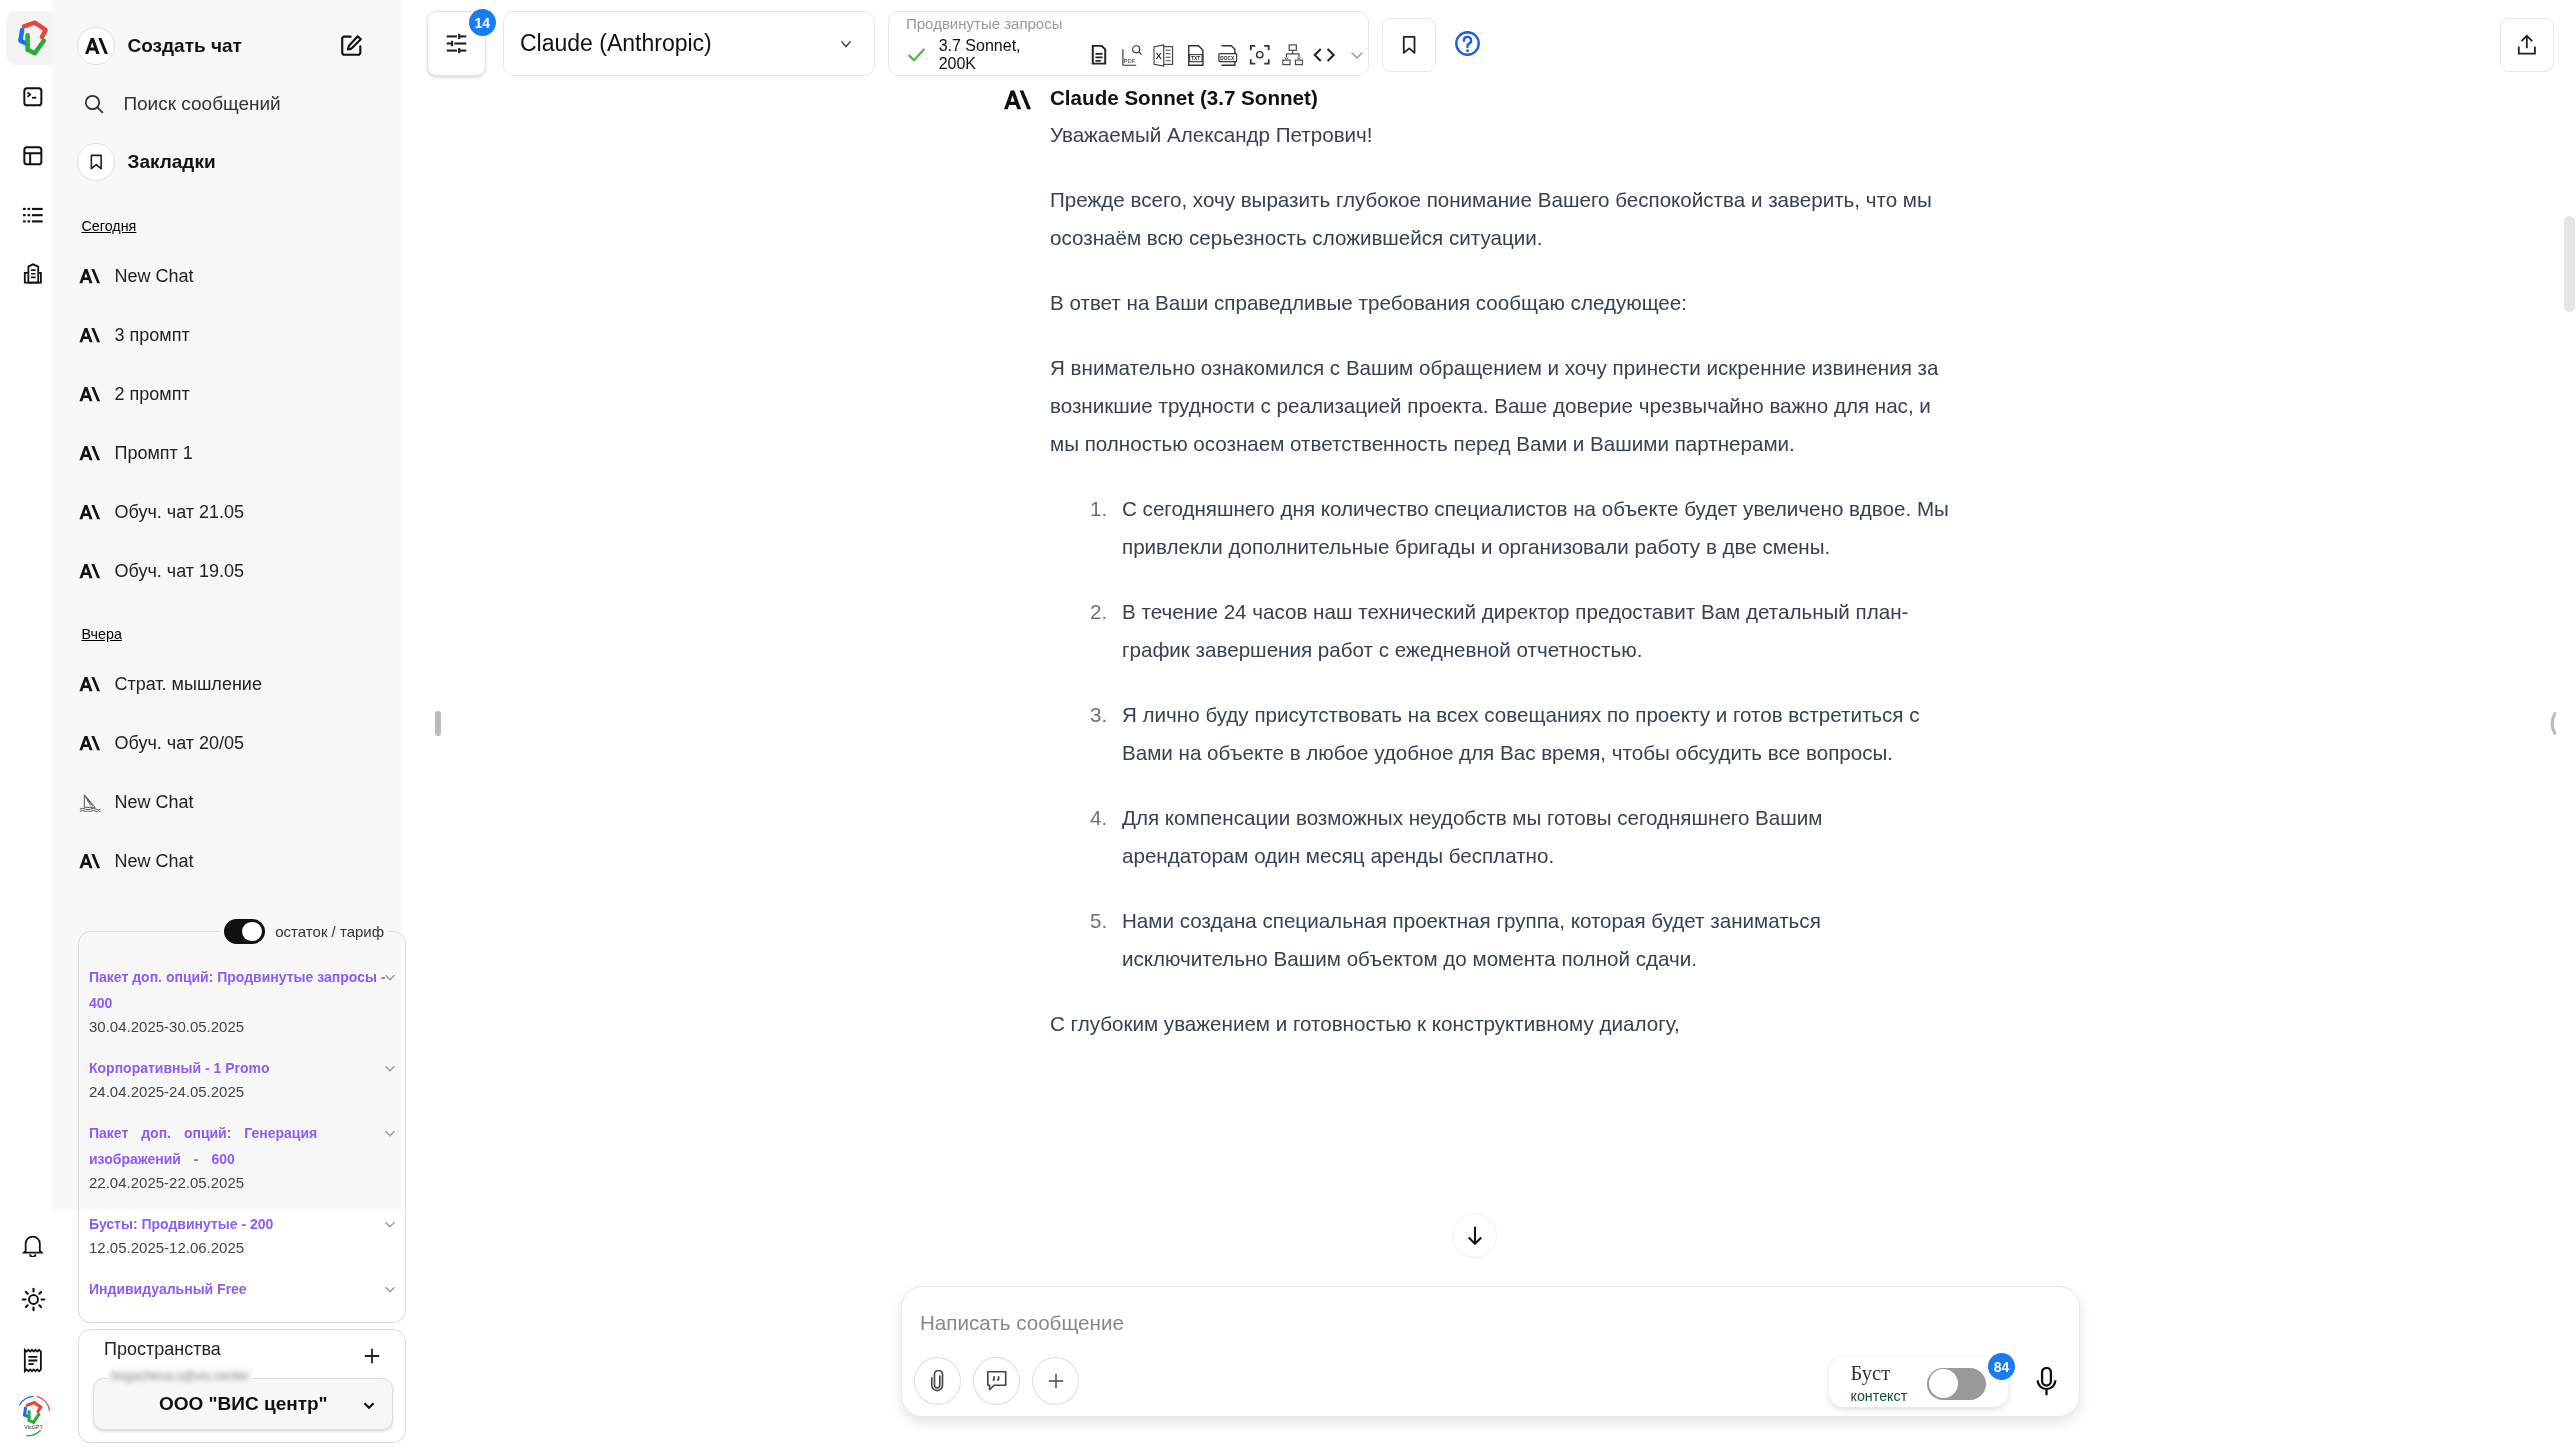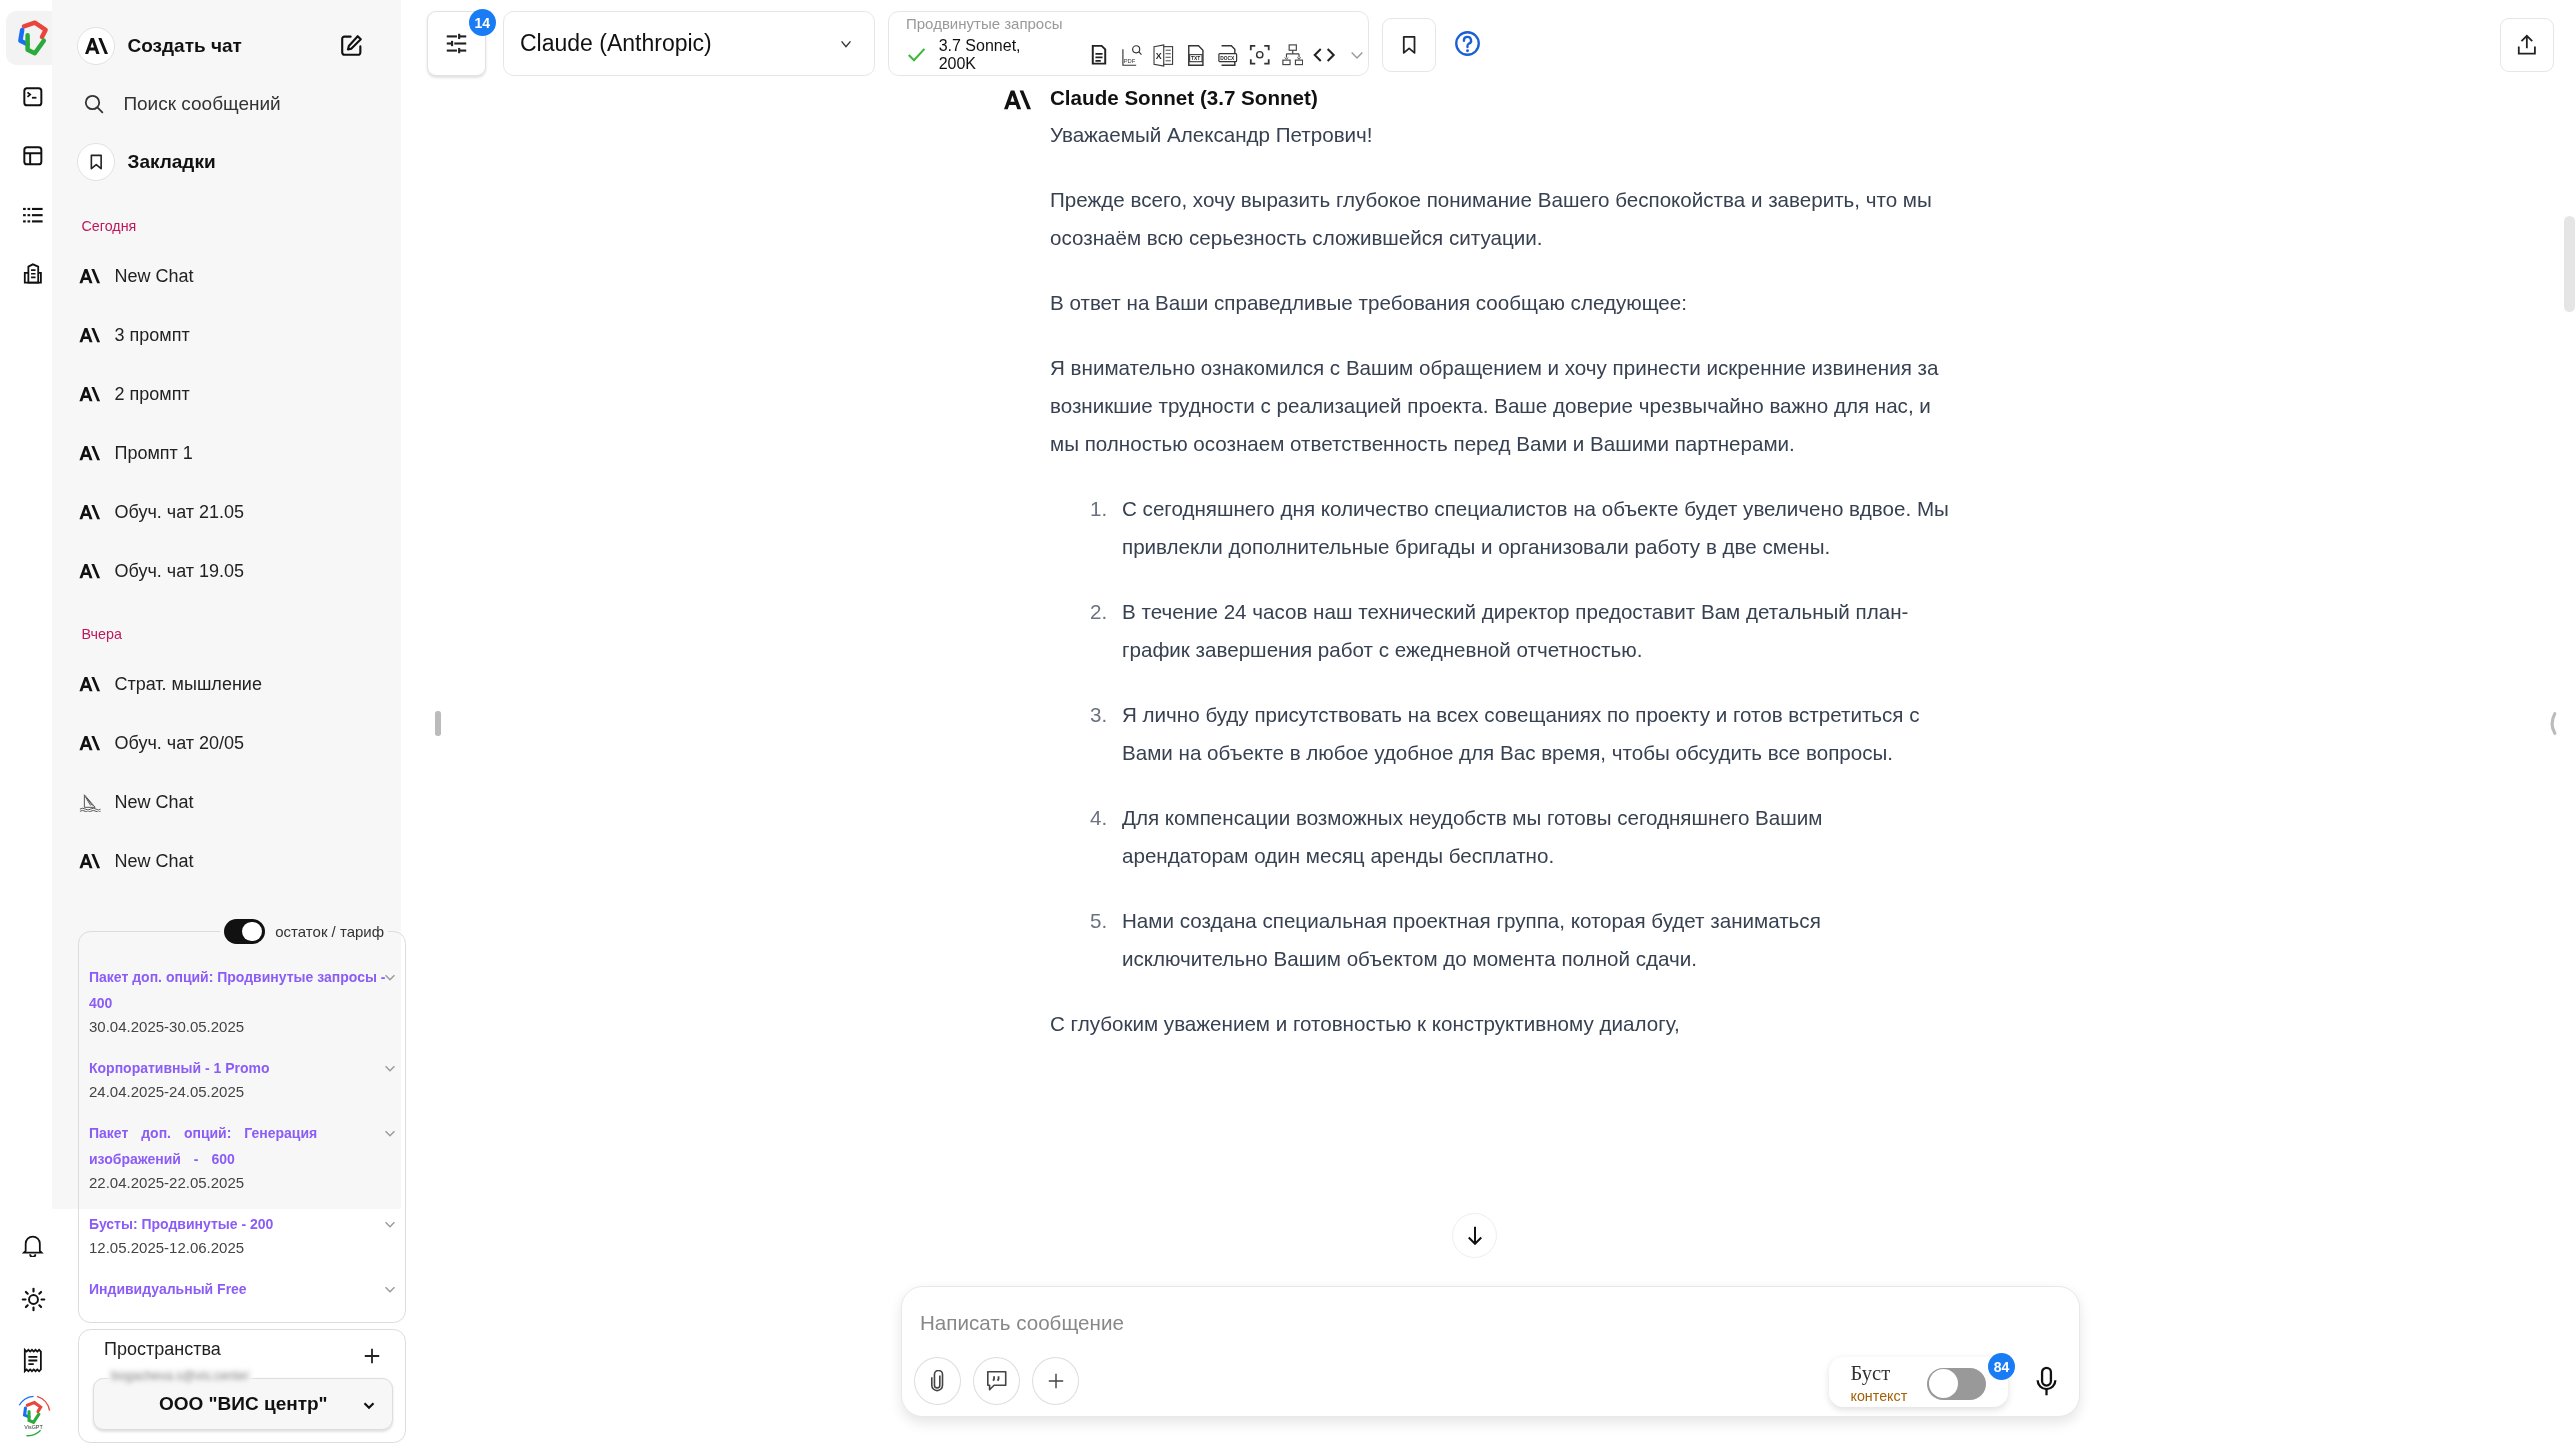--- a/index.html
+++ b/index.html
@@ -13,21 +13,21 @@
   .rail svg { display: block; }
 
   
   .sidebar { position: absolute; left: 52px; top: 0; width: 349px; height: 1209px; background: #f7f7f7; }
   .sb-row { position: absolute; left: 25px; display: flex; align-items: center; }
   .circle-ic { width: 38px; height: 38px; border-radius: 50%; border: 1.3px solid #e2e2e2; background: #fff; display: flex; align-items: center; justify-content: center; }
   .sb-create-label { font-size: 19px; font-weight: 700; margin-left: 12.5px; color: #111; }
   .sb-edit { position: absolute; left: 284px; top: 30px; width: 30px; height: 30px; cursor: pointer; display:flex; align-items:center; justify-content:center; }
   .sb-search-label { font-size: 19px; color: #333; margin-left: 19.7px; }
   .sb-bookmarks-label { font-size: 19px; font-weight: 700; margin-left: 12.5px; color: #111; }
-  .sb-section { position: absolute; left: 29.5px; font-size: 14.3px; color: #be185d; }
+  .sb-section { position: absolute; left: 29.5px; font-size: 14.3px; color: #000000; text-decoration: underline; }
   .chat-item { position: absolute; left: 27px; width: 295px; height: 45px; display: flex; align-items: center; cursor: pointer; }
   .chat-item .ic { width: 23px; height: 18px; display:flex; align-items:center; }
   .chat-item .lbl { font-size: 18px; color: #222; margin-left: 12.5px; }
 
   
   .tariff-box { position: absolute; left: 78px; top: 931px; width: 328px; height: 392px; border: 1.3px solid #dcdcdc; border-radius: 12.5px; }
   .toggle-wrap { position: absolute; left: 220px; top: 919px; display: flex; align-items: center; background: #f7f7f7; padding: 0 3.6px; }
   .toggle-on { width: 41px; height: 25px; border-radius: 12.5px; background: #111; position: relative; }
   .toggle-on::after { content: ""; position: absolute; right: 2.7px; top: 2.7px; width: 19.7px; height: 19.7px; border-radius: 50%; background: #fff; }
   .toggle-label { font-size: 15px; color: #333; margin-left: 10.7px; }
@@ -73,21 +73,21 @@
 
   .scroll-down { position: absolute; left: 1452px; top: 1213px; width: 45px; height: 45px; border-radius: 50%; border: 0.9px solid #eee; background: #fff; display:flex; align-items:center; justify-content:center; cursor: pointer; }
 
   
   .composer { position: absolute; left: 901px; top: 1286px; width: 1179px; height: 131px; border: 0.9px solid #e8e8e8; border-radius: 21.5px; background: #fff; box-shadow: 0 5.4px 12.5px rgba(0,0,0,0.10); }
   .composer .input { position: absolute; left: 18px; top: 19.7px; width: 1073px; height: 32px; border: none; outline: none; font-size: 20.6px; color: #111; background: transparent; font-family: "Liberation Sans", sans-serif; }
   .composer .input::placeholder { color: #888; }
   .c-btn { position: absolute; top: 70px; width: 47px; height: 48px; border-radius: 50%; border: 0.9px solid #ddd; background: #fff; display:flex; align-items:center; justify-content:center; cursor: pointer; }
   .boost { position: absolute; left: 927px; top: 70px; width: 179px; height: 50px; border-radius: 14.3px; background: #fff; box-shadow: 0 2.7px 7.2px rgba(0,0,0,0.12); }
   .boost .t1 { position: absolute; left: 21.5px; top: 5.4px; font-family: "Liberation Serif", serif; font-size: 20.6px; color: #333; }
-  .boost .t2 { position: absolute; left: 21.5px; top: 31px; font-size: 14.3px; color: #a16207; }
+  .boost .t2 { position: absolute; left: 21.5px; top: 31px; font-size: 14.3px; color: #14532d; }
   .boost .tg { position: absolute; left: 98px; top: 10.7px; width: 59px; height: 32px; border-radius: 16px; background: #999; cursor: pointer; }
   .boost .tg::after { content: ""; position:absolute; left: 1.8px; top: 1.8px; width: 29px; height: 29px; border-radius: 50%; background:#fff; }
   .boost .badge { left: 159px; top: -3.6px; width: 27px; height: 27px; }
   .mic { position: absolute; left: 1131px; top: 77px; width: 27px; height: 36px; cursor: pointer; display:flex; align-items:center; justify-content:center; }
 
   .collapse-left { position: absolute; left: 435px; top: 711px; width: 6.3px; height: 25px; background: #bbb; border-radius: 2.7px; cursor: pointer; }
   .collapse-right { position: absolute; left: 2545px; top: 711px; width: 12.5px; height: 25px; cursor: pointer; }
   .scrollbar { position: absolute; left: 2564px; top: 216px; width: 10.7px; height: 96px; border-radius: 5.4px; background: #e5e5e5; cursor: pointer; }
 </style>
 </head>

